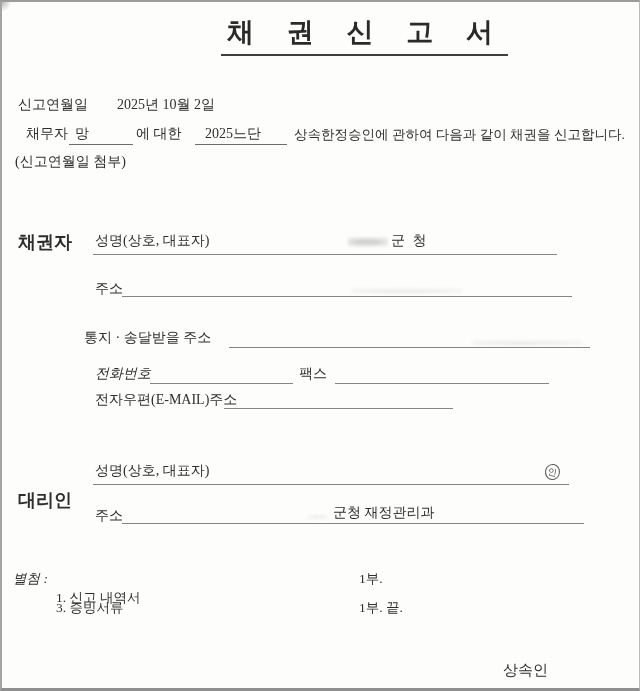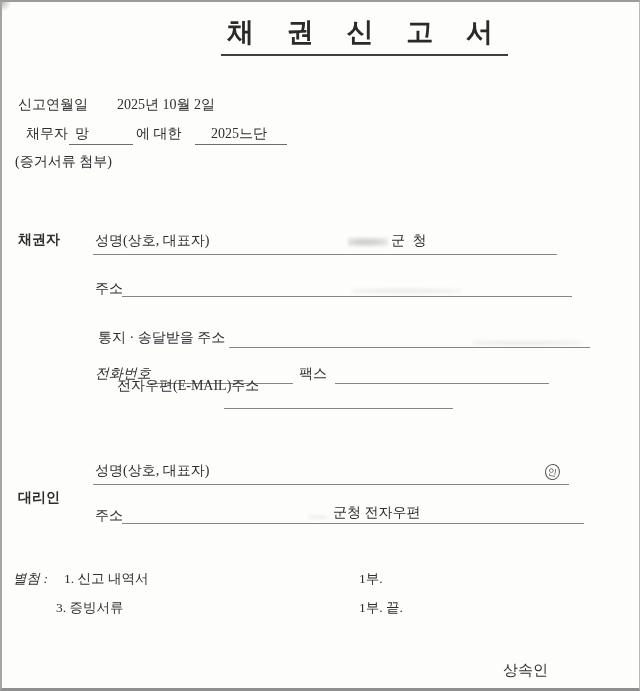--- a/index.html
+++ b/index.html
@@ -52,79 +52,80 @@
       radial-gradient(ellipse at 72% 50%, rgba(110,110,110,0.5), rgba(110,110,110,0) 62%);
     filter: blur(1px);
     opacity: 0.55;
   }
   .smudge.faint { opacity: 0.22; filter: blur(1.5px); }
   .corner-mark {
     position: absolute; left: 0; top: 0; width: 9px; height: 9px;
     background: radial-gradient(circle at 0 0, rgba(120,120,120,0.5), rgba(120,120,120,0) 75%);
   }
   .fs13 { font-size: 13.5px; }
-  .fs15 { font-size: 14px; }
+  .fs15 { font-size: 18px; }
   .fs16 { font-size: 15px; }
   .sp2 { letter-spacing: 2px; }
 </style>
 </head>
 <body>
 
 <div class="page">
   <div class="corner-mark"></div>
 
   <div class="title">채 권 신 고 서</div>
 
   <div class="t" style="left:16px; top:95px;">신고연월일</div>
   <div class="t" style="left:115px; top:95px;">2025년 10월 2일</div>
 
   <div class="t" style="left:24px; top:124px;">채무자</div>
   <div class="t" style="left:73px; top:124px;">망</div>
   <div class="line dark" style="left:67px; top:142px; width:64px;"></div>
   <div class="t" style="left:134px; top:124px;">에 대한</div>
-  <div class="t" style="left:209px; top:124px;">2025느단</div>
+  <div class="t" style="left:203px; top:124px;">2025느단</div>
   <div class="line dark" style="left:193px; top:142px; width:92px;"></div>
+  <div class="t fs13" style="left:292px; top:125px;">상속한정승인에 관하여 다음과 같이 채권을 신고합니다.</div>
 
-  <div class="t" style="left:13px; top:152px;">(증거서류 첨부)</div>
+  <div class="t" style="left:13px; top:152px;">(신고연월일 첨부)</div>
 
   <div class="t fs15 bold" style="left:16px; top:230px;">채권자</div>
 
   <div class="t" style="left:93px; top:231px;">성명(상호, 대표자)</div>
   <div class="smudge" style="left:346px; top:233px; width:40px; height:14px;"></div>
   <div class="t sp2" style="left:389px; top:231px;text-align:right;">군 청</div>
   <div class="line" style="left:91px; top:252px; width:464px;"></div>
 
   <div class="t" style="left:93px; top:279px;">주소</div>
   <div class="smudge faint" style="left:350px; top:285px; width:110px; height:8px;"></div>
   <div class="line" style="left:120px; top:294px; width:450px;"></div>
 
-  <div class="t" style="left:96px; top:328px;">통지 · 송달받을 주소</div>
+  <div class="t" style="left:82px; top:328px;">통지 · 송달받을 주소</div>
   <div class="smudge faint" style="left:470px; top:337px; width:110px; height:8px;"></div>
   <div class="line" style="left:227px; top:345px; width:361px;"></div>
 
   <div class="t" style="left:93px; top:364px;font-style:italic;">전화번호</div>
   <div class="line" style="left:148px; top:381px; width:143px;"></div>
   <div class="t" style="left:297px; top:364px;">팩스</div>
   <div class="line" style="left:333px; top:381px; width:214px;"></div>
 
-  <div class="t" style="left:93px; top:376px;margin-left:22px;">전자우편(E-MAIL)주소</div>
+  <div class="t" style="left:93px; top:390px;">전자우편(E-MAIL)주소</div>
   <div class="line" style="left:222px; top:406px; width:229px;"></div>
 
   <div class="t fs15 bold" style="left:16px; top:488px;">대리인</div>
 
   <div class="t" style="left:93px; top:461px;">성명(상호, 대표자)</div>
   <div class="line" style="left:91px; top:482px; width:476px;"></div>
   <div class="seal">인</div>
 
   <div class="t" style="left:93px; top:506px;">주소</div>
   <div class="smudge faint" style="left:306px; top:512px; width:20px; height:6px;"></div>
-  <div class="t" style="left:331px; top:503px;">군청 전자우편</div>
+  <div class="t" style="left:331px; top:503px;">군청 재정관리과</div>
   <div class="line" style="left:120px; top:521px; width:462px;"></div>
 
   <div class="t fs13" style="left:11px; top:569px;font-style:italic;">별첨 :</div>
-  <div class="t fs13" style="left:54px; top:569px;margin-left:8px;">1. 신고 내역서</div>
+  <div class="t fs13" style="left:54px; top:588px;">1. 신고 내역서</div>
   <div class="t fs13" style="left:357px; top:569px;">1부.</div>
   <div class="t fs13" style="left:54px; top:598px;">3. 증빙서류</div>
   <div class="t fs13" style="left:357px; top:598px;">1부.  끝.</div>
 
   <div class="t fs16" style="left:501px; top:660px;">상속인</div>
   <div class="t fs16" style="left:601px; top:660px;margin-top:42px;">귀하</div>
 </div>
 
 </body></html>

